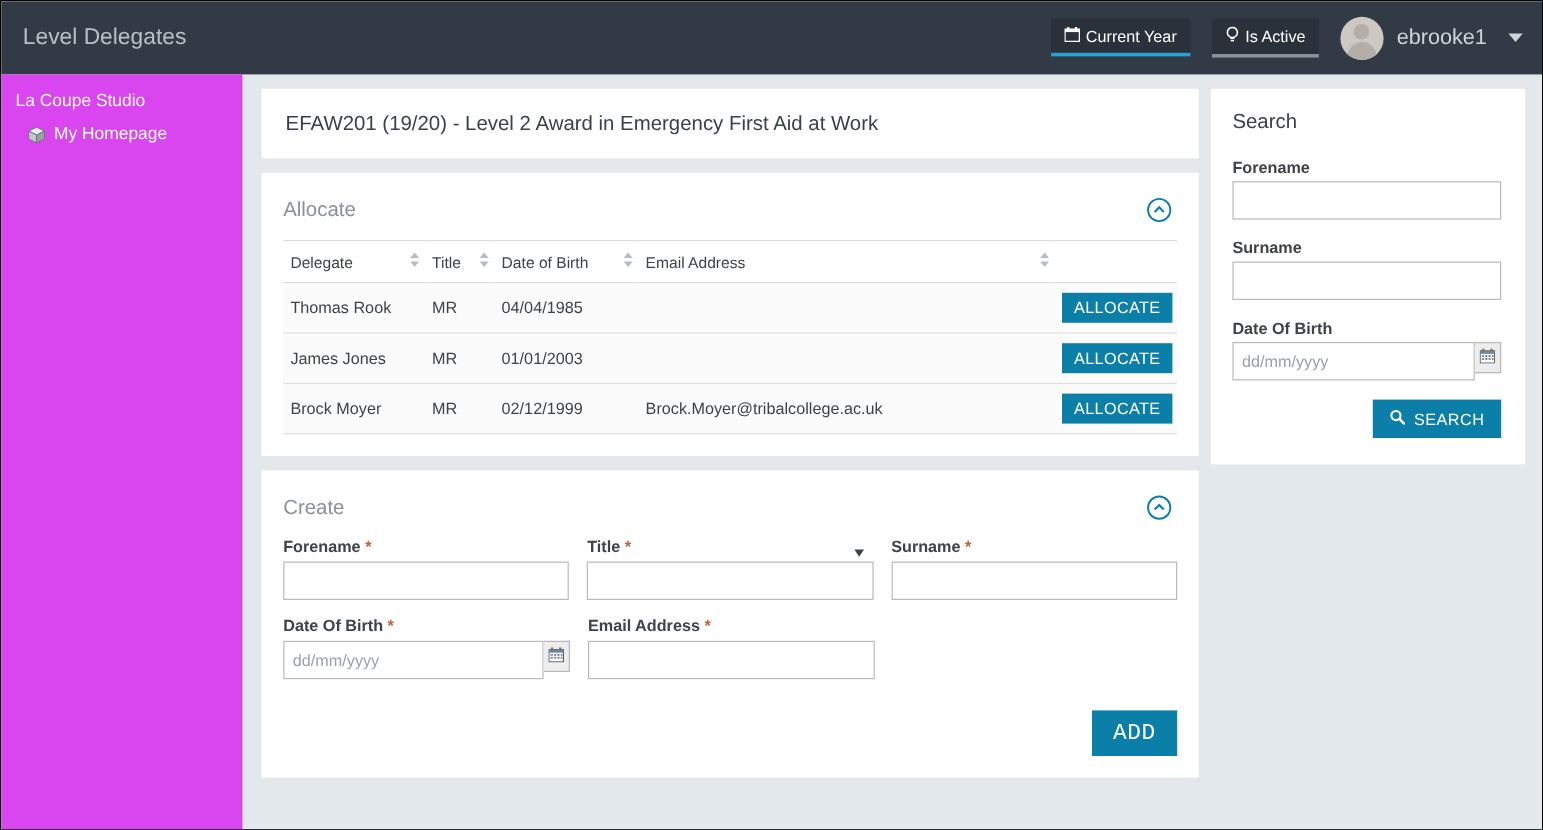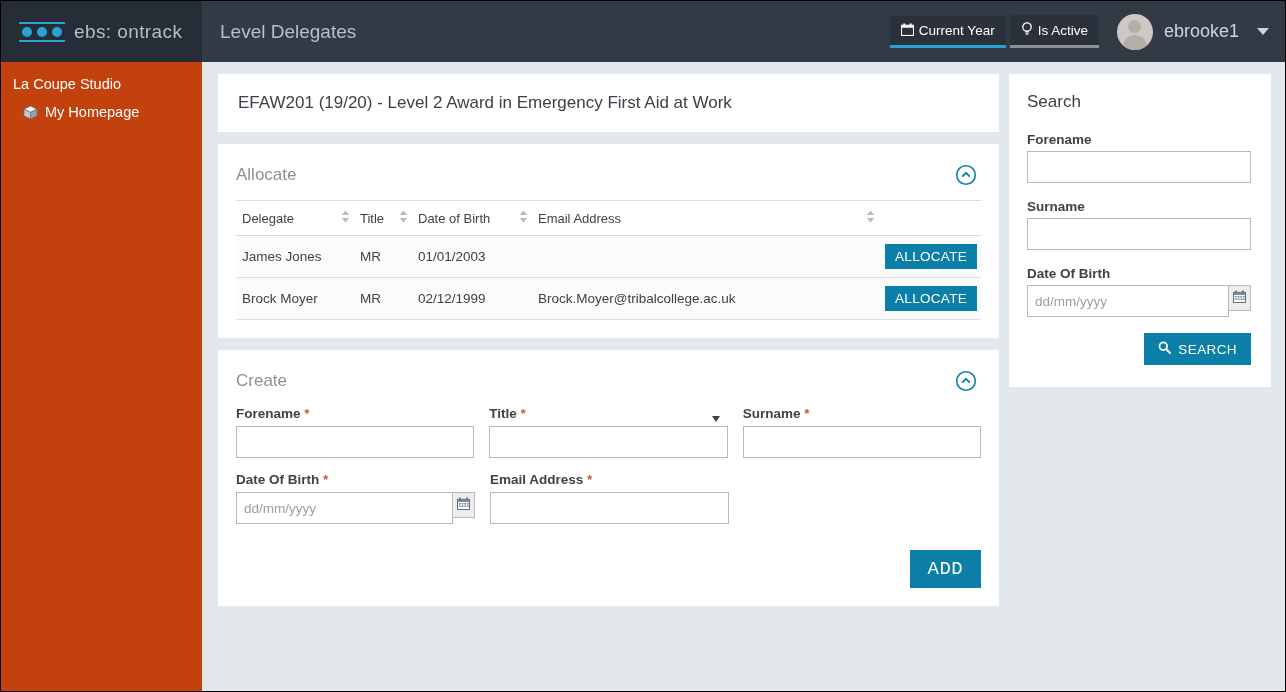--- a/index.html
+++ b/index.html
@@ -47,21 +47,21 @@
   .topbar-main {
     flex: 1; display: flex; align-items: center;
     justify-content: space-between;
     padding: 0 16px 0 18px;
   }
   .page-heading {
     color: #b9bfc6; font-size: 19px; font-weight: normal;
   }
   .topbar-right { display: flex; align-items: center; gap: 0; }
 
-  .toggle-group { display: flex; align-items: center; gap: 4px; margin-right: 18px; }
+  .toggle-group { display: flex; align-items: flex-start; gap: 18px; margin-right: 18px; }
   .toggle-btn {
     background: #2a313b; color: #ffffff;
     font-size: 13.5px;
     padding: 7px 11px 6px 11px;
     display: flex; align-items: center; gap: 5px;
     border: none; cursor: pointer;
     border-bottom: 3px solid #8b9099;
     font-family: inherit;
   }
   .toggle-btn.active { border-bottom-color: #29a3d6; }
@@ -87,21 +87,21 @@
     border-left: 6px solid transparent;
     border-right: 6px solid transparent;
     border-top: 7px solid #cfd4d9;
   }
 
   
   .body-row { flex: 1; display: flex; min-height: 0; }
 
   .sidebar {
     width: 201px; min-width: 201px;
-    background: #c2410c;
+    background: #d946ef;
     padding-top: 10px;
     color: #ffffff;
   }
   .sidebar-title {
     font-size: 14.5px; color: #ffffff;
     padding: 4px 12px 4px 12px;
   }
   .sidebar-item {
     display: flex; align-items: flex-end; gap: 7px;
     padding: 8px 22px 8px 22px;
@@ -237,32 +237,20 @@
     margin-left: auto; margin-top: 14px;
   }
 </style>
 </head>
 <body>
 
 <div id="app">
 
   <div class="topbar">
 
-    <div class="brand">
-      <div class="logo-mark">
-        <div class="logo-rule"></div>
-        <div class="logo-dots">
-          <div class="logo-dot"></div>
-          <div class="logo-dot"></div>
-          <div class="logo-dot"></div>
-        </div>
-        <div class="logo-rule"></div>
-      </div>
-      <div class="logo-text">ebs: ontrack</div>
-    </div>
 
     <div class="topbar-main">
       <div class="page-heading">Level Delegates</div>
 
       <div class="topbar-right">
         <div class="toggle-group">
 
           <button class="toggle-btn active">
             <span>
               <svg width="13" height="13" viewBox="0 0 14 14">
@@ -375,20 +363,29 @@
                           <polygon points="4.5,12.5 8.2,8 0.8,8" fill="#b7bcc1"></polygon>
                         </svg>
                       </span>
                     </div>
                   </th>
                   <th class="col-action"></th>
                 </tr>
               </thead>
               <tbody>
                 <tr>
+                  <td>Thomas Rook</td>
+                  <td>MR</td>
+                  <td>04/04/1985</td>
+                  <td></td>
+                  <td class="col-action">
+                    <button class="btn-allocate">ALLOCATE</button>
+                  </td>
+                </tr>
+                <tr>
                   <td>James Jones</td>
                   <td>MR</td>
                   <td>01/01/2003</td>
                   <td></td>
                   <td class="col-action">
                     <button class="btn-allocate">ALLOCATE</button>
                   </td>
                 </tr>
                 <tr>
                   <td>Brock Moyer</td>

